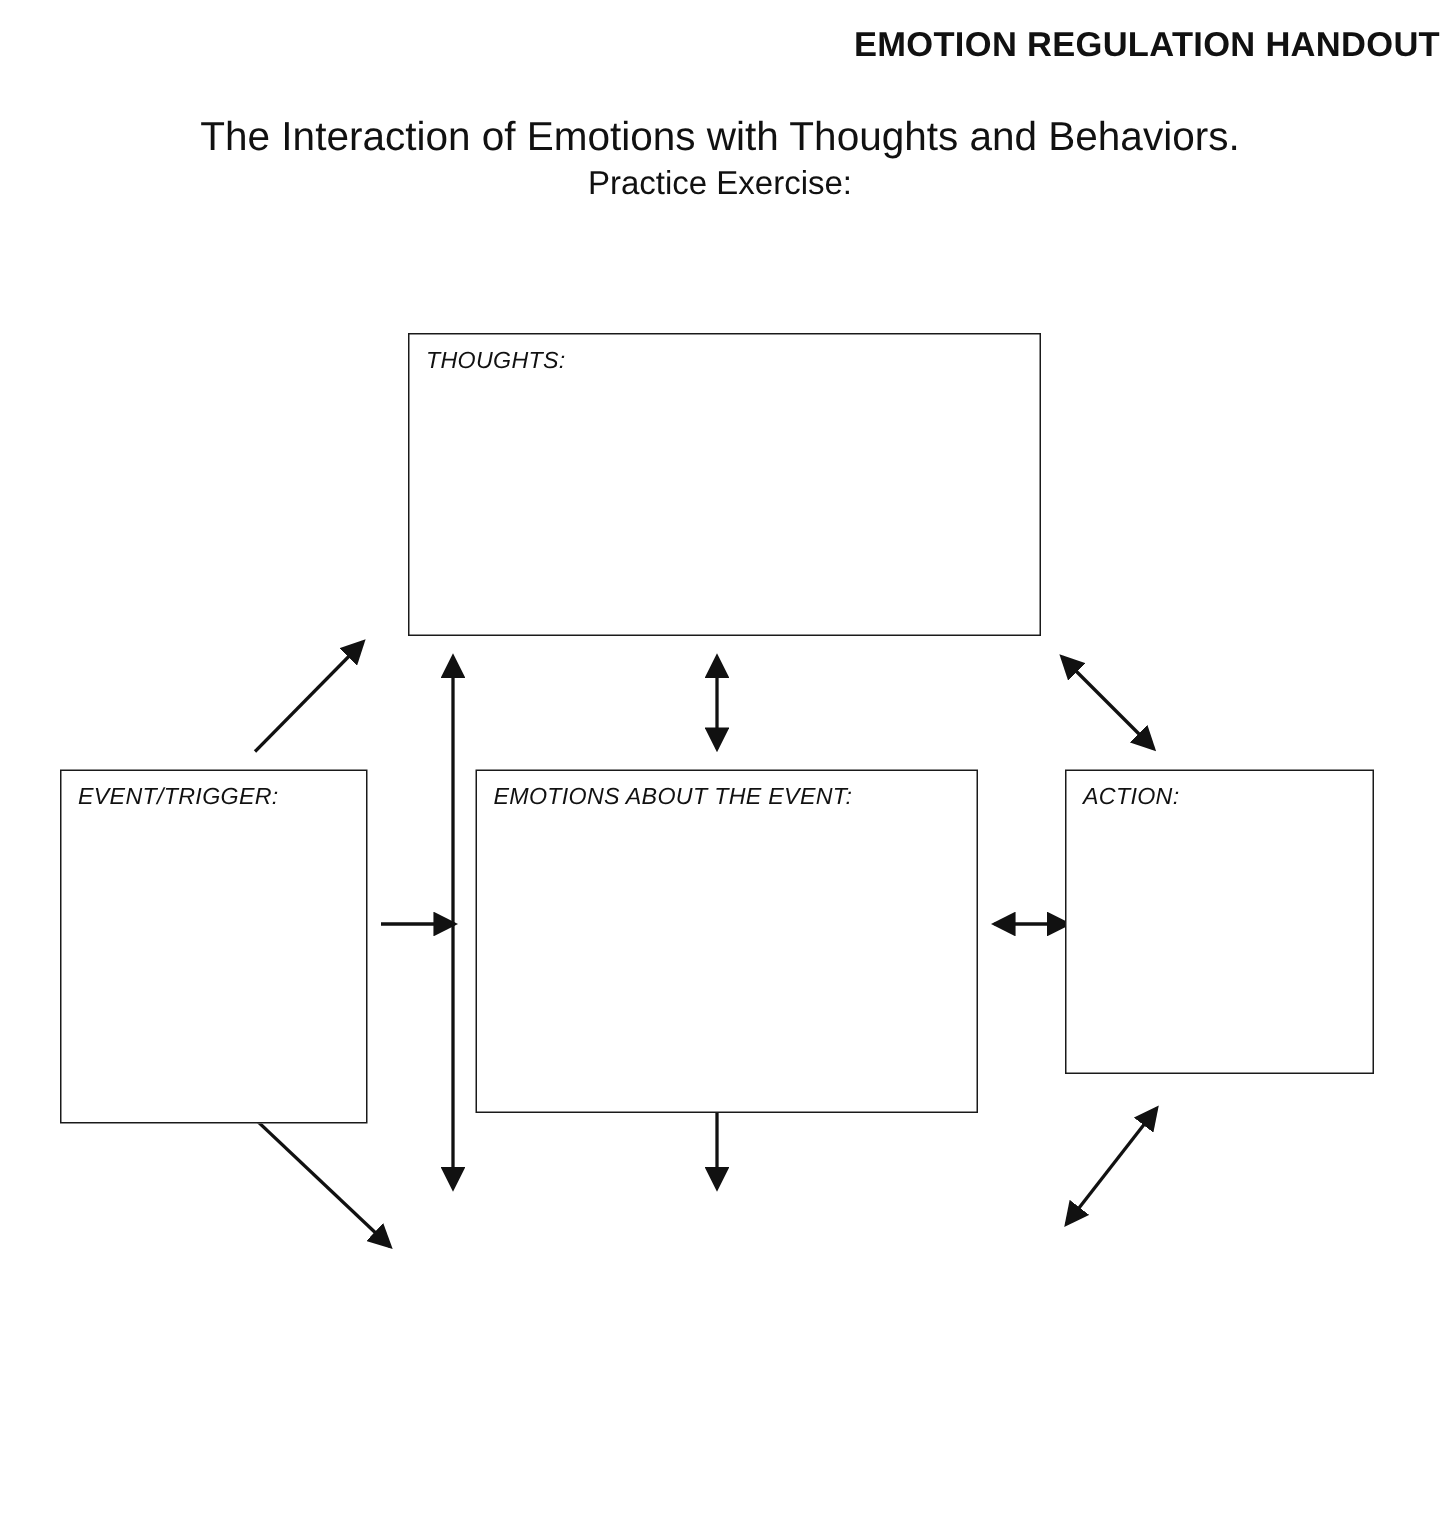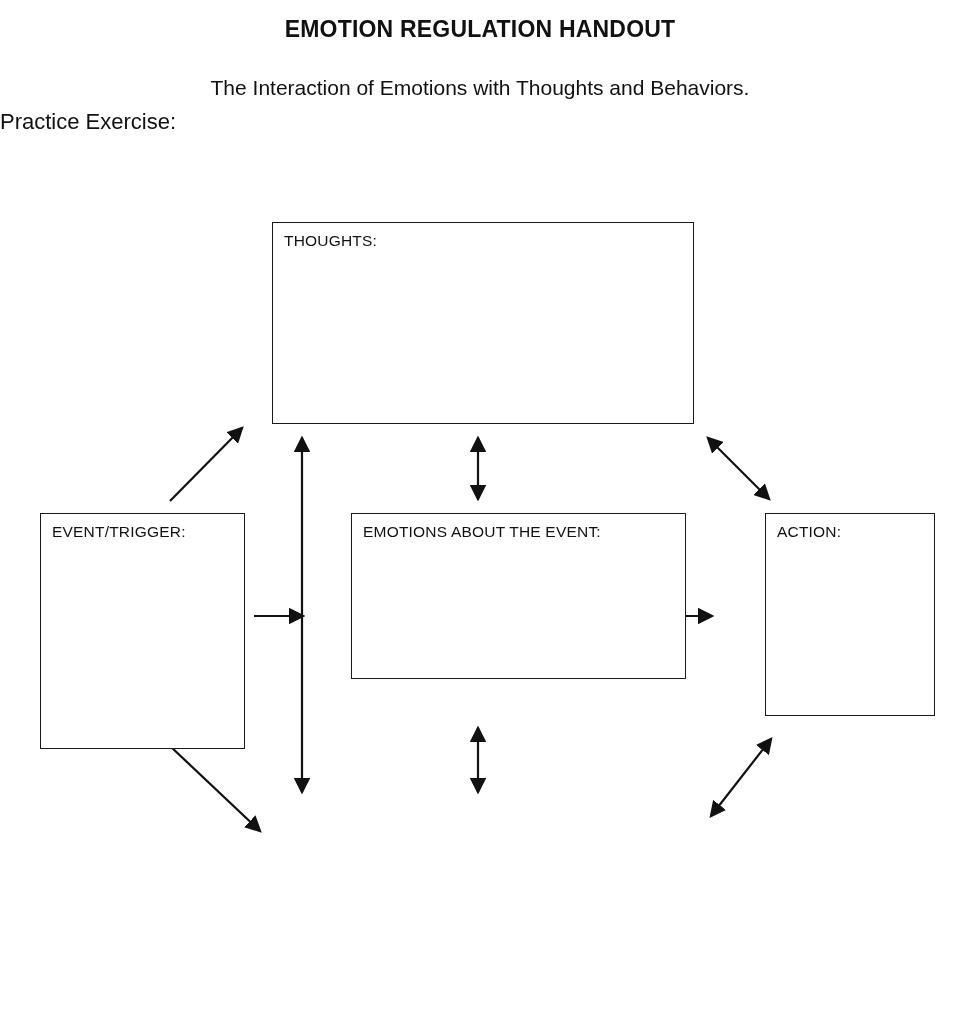--- a/index.html
+++ b/index.html
@@ -13,71 +13,73 @@
     width: 960px;
     height: 1023px;
     background: #ffffff;
     overflow: hidden;
   }
   .page-title {
     position: absolute;
     top: 16px;
     left: 0;
     width: 100%;
-    text-align: center;
+    text-align: right;
     font-size: 23px;
     font-weight: bold;
     letter-spacing: 0.2px;
   }
   .subtitle-1 {
     position: absolute;
     top: 76px;
     left: 0;
     width: 100%;
     text-align: center;
-    font-size: 21px;
+    font-size: 27px;
     font-weight: normal;
   }
   .subtitle-2 {
     position: absolute;
     top: 109px;
     left: 0;
     width: 100%;
+    text-align: center;
     font-size: 22px;
     font-weight: normal;
   }
   .instruction {
     position: absolute;
     top: 147px;
     left: 0;
     width: 100%;
     text-align: center;
     font-size: 15px;
     font-weight: normal;
   }
   .diagram {
     position: absolute;
     inset: 0;
   }
   .box {
     position: absolute;
     border: 1.5px solid #1a1a1a;
     background: #ffffff;
+    font-style: italic;
   }
   .box .label {
     display: block;
     padding: 9px 11px;
     font-size: 15.5px;
     letter-spacing: 0.2px;
     color: #111111;
   }
   .box-thoughts  { left: 272px; top: 222px; width: 422px; height: 202px; }
   .box-event     { left: 40px;  top: 513px; width: 205px; height: 236px; }
-  .box-emotions  { left: 317px; top: 513px; width: 335px; height: 166px; margin-left: 34px; }
-  .box-action    { left: 765px; top: 513px; width: 170px; height: 203px; }
+  .box-emotions  { left: 317px; top: 513px; width: 335px; height: 229px; }
+  .box-action    { left: 710px; top: 513px; width: 206px; height: 203px; }
   .box-bodily    { left: 272px; top: 802px; width: 422px; height: 201px; }
   svg.arrows {
     position: absolute;
     inset: 0;
     width: 960px;
     height: 1023px;
     pointer-events: none;
   }
   svg.arrows line {
     stroke: #111111;

